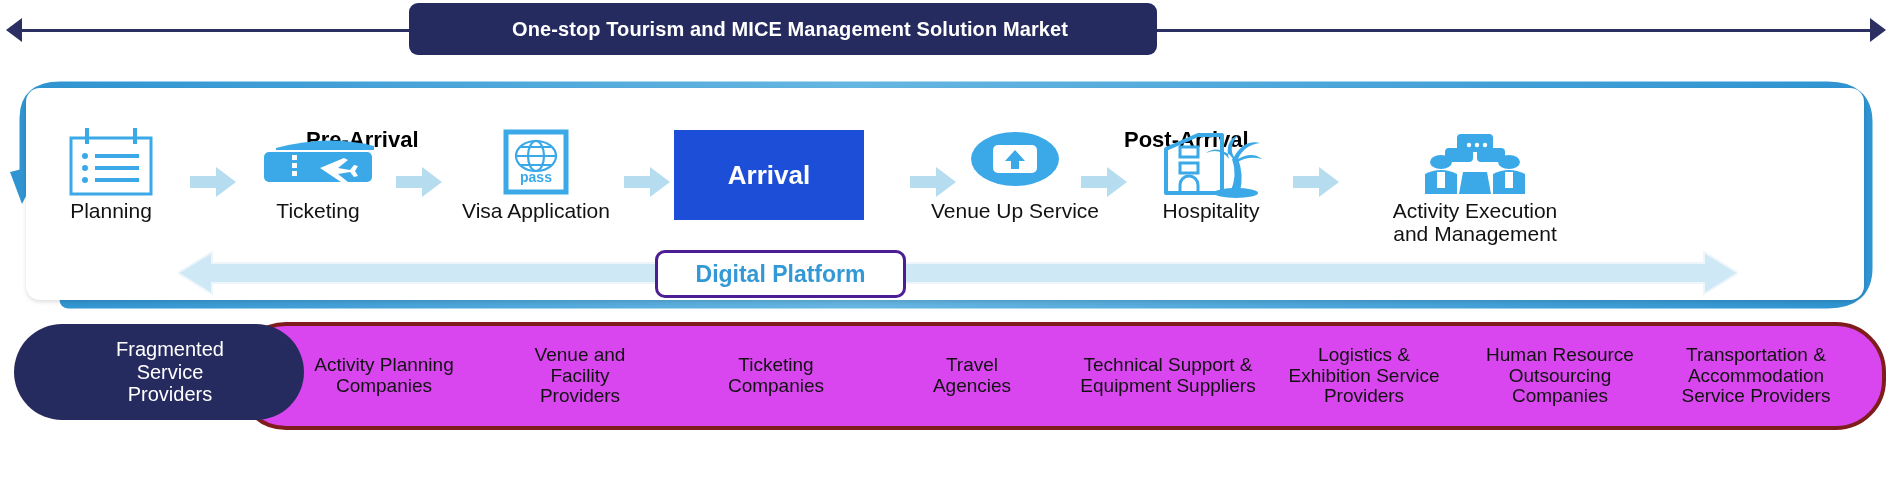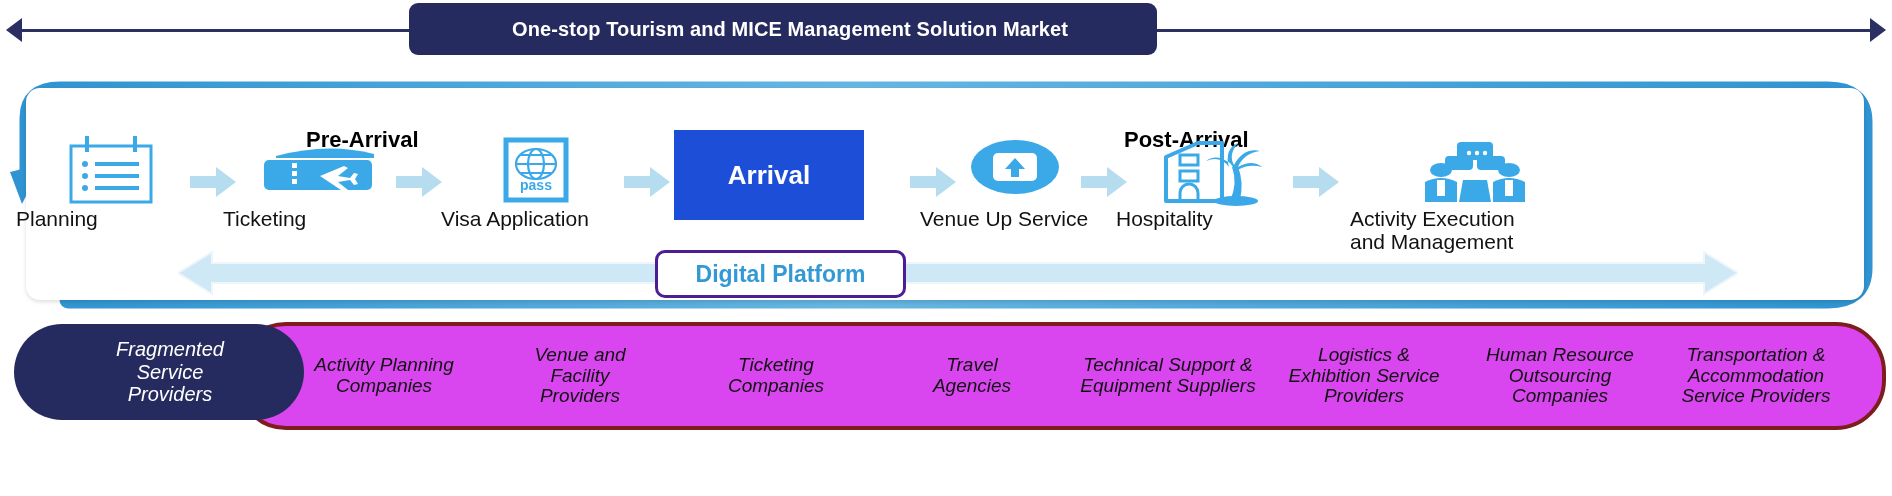--- a/index.html
+++ b/index.html
@@ -88,23 +88,23 @@
     color: #000000;
     white-space: nowrap;
     margin-top: 33px;
   }
   #phase-pre { left: 298px; top: 22px; }
   #phase-post { left: 1116px; top: 22px; }
 
   
   .step {
     position: absolute;
-    top: 60px;
+    top: 52px;
     width: 190px;
-    text-align: left;
+    text-align: center;
   }
   .step-icon {
     height: 76px;
     display: flex;
     align-items: center;
     justify-content: center;
   }
   .step-label {
     font-size: 21px;
     color: #121212;
@@ -169,21 +169,21 @@
     color: #3399d6;
     font-size: 23px;
     font-weight: bold;
     white-space: nowrap;
   }
 
   
   #providers-row {
     position: absolute;
     left: 14px; top: 322px;
-    width: 1866px; height: 166px; font-style: italic;
+    width: 1866px; height: 166px;
   }
   #fragmented-box {
     position: absolute;
     left: 0; top: 2px;
     width: 290px; height: 96px;
     background: #262b5f;
     border-radius: 48px;
     display: flex;
     align-items: center;
     justify-content: center;

